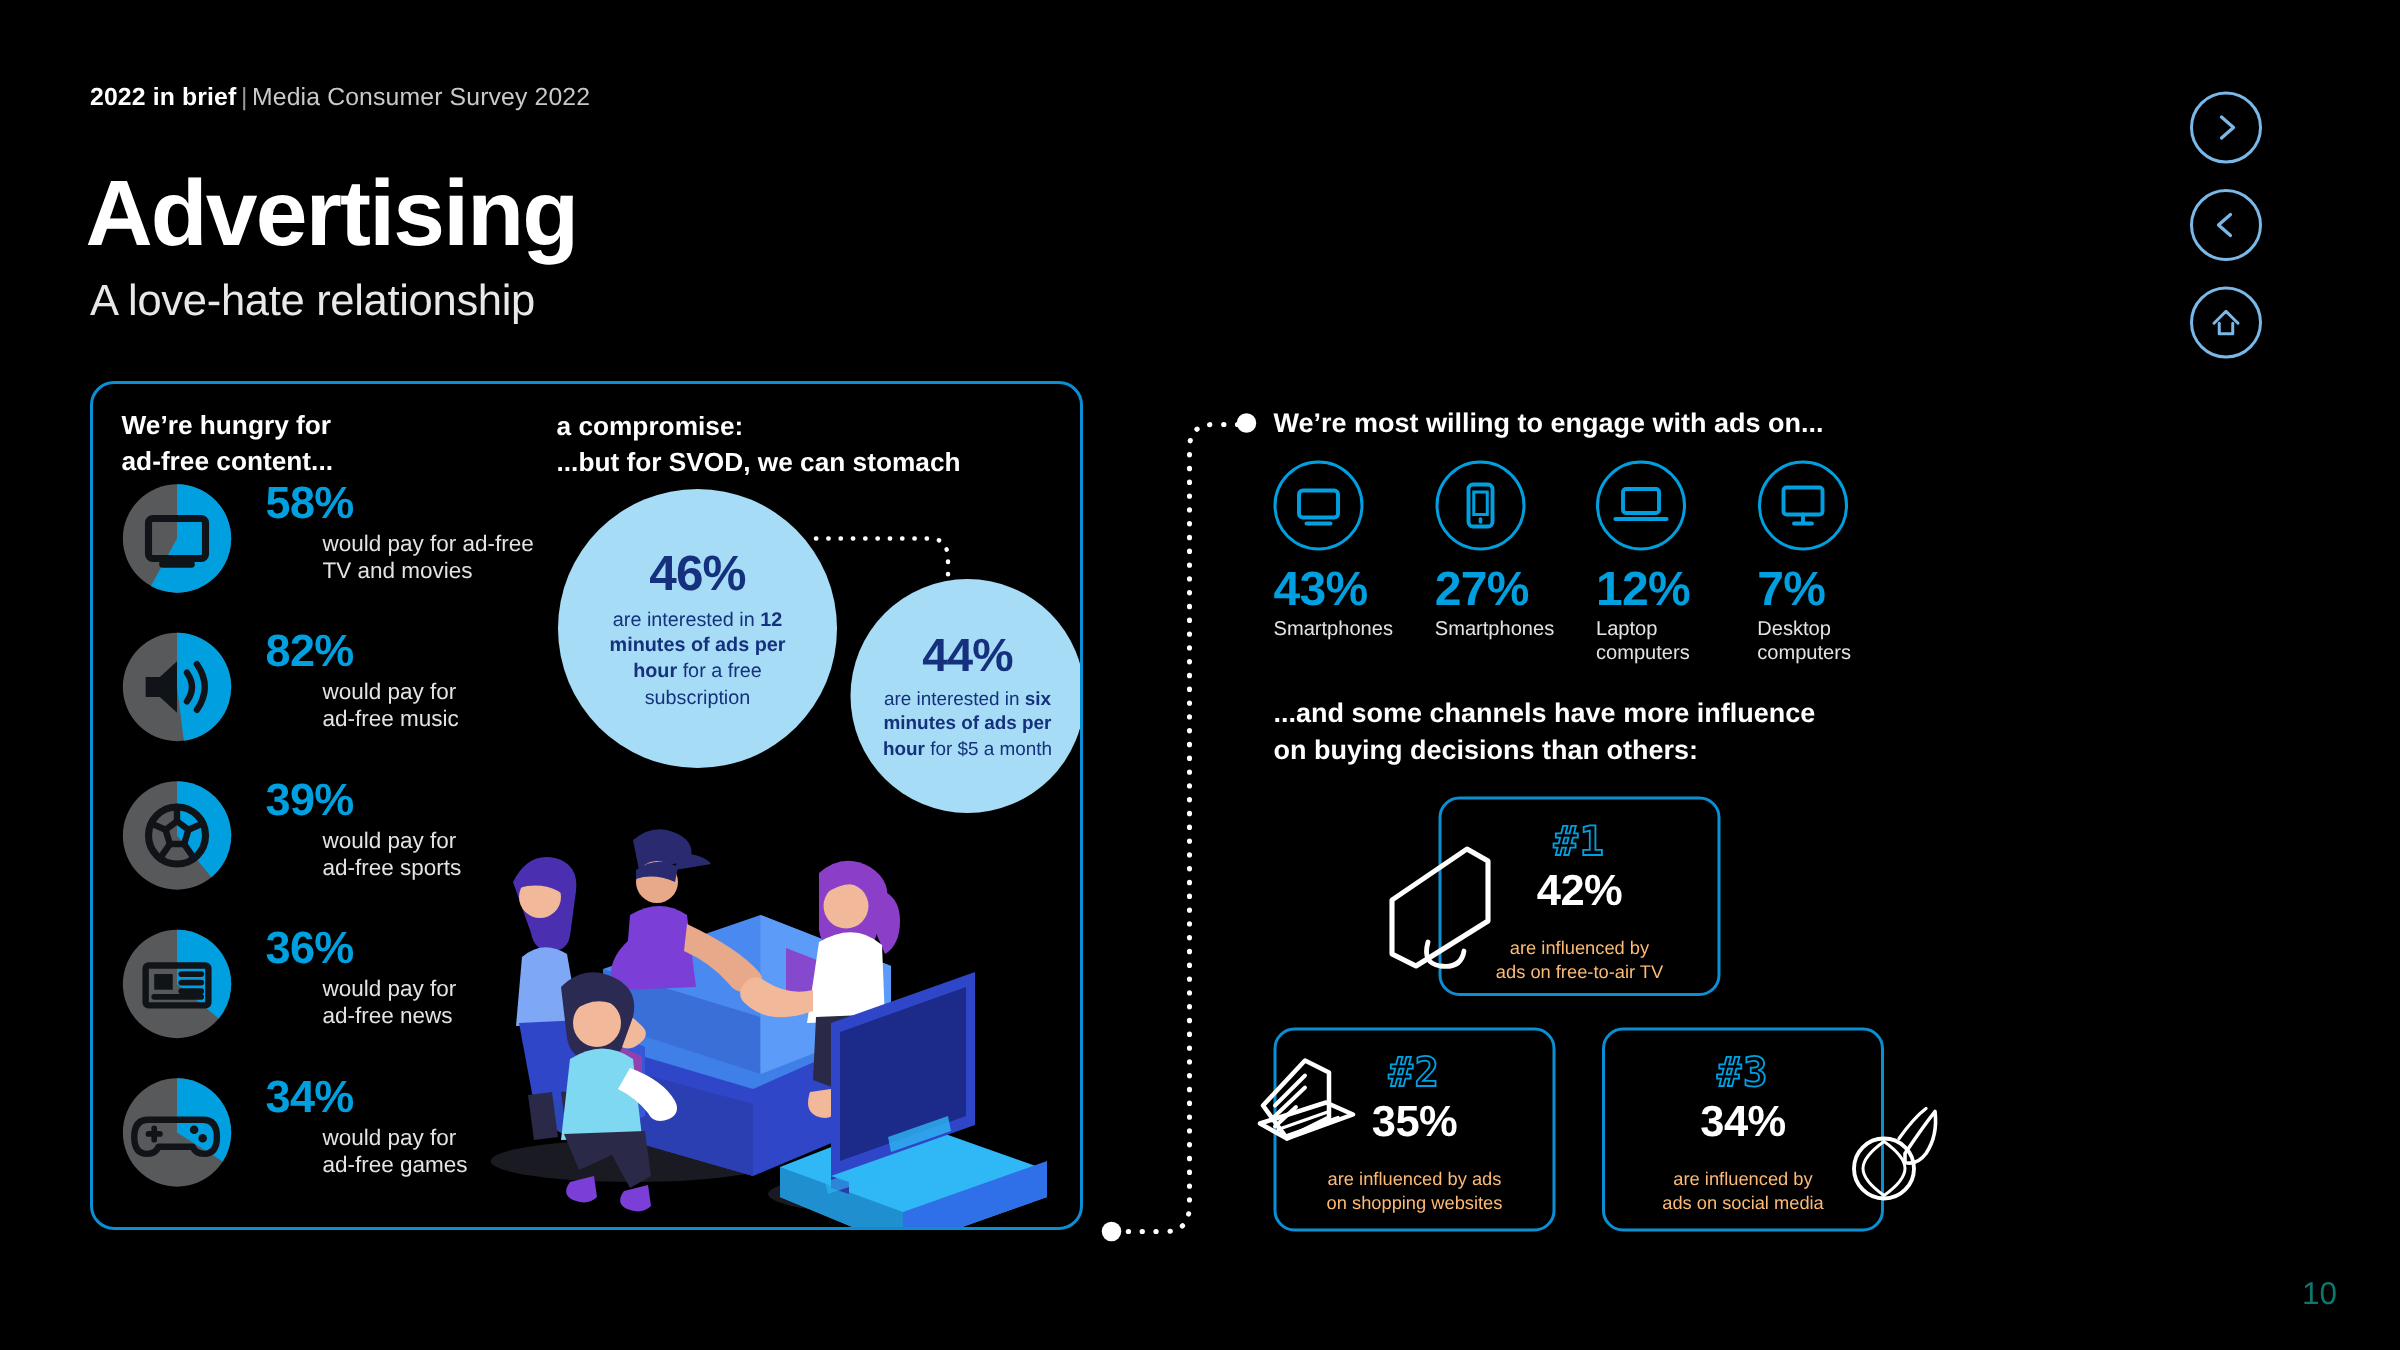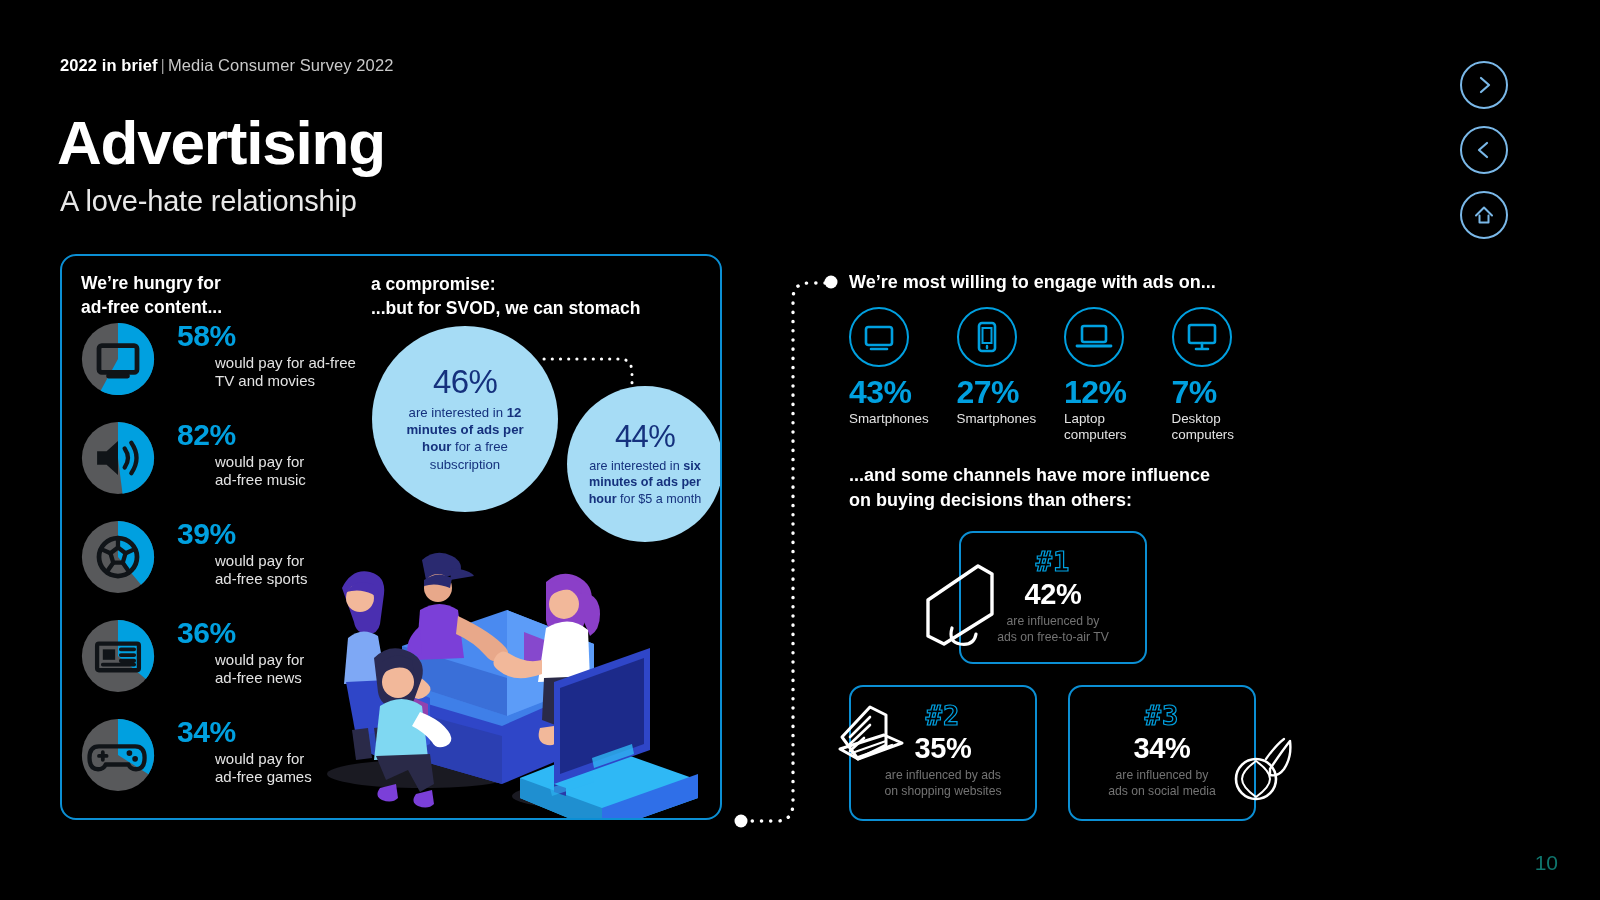--- a/index.html
+++ b/index.html
@@ -169,21 +169,21 @@
   }
   .bubble-b {
     left: 505px;
     top: 130px;
     width: 156px;
     height: 156px;
     padding: 0 14px;
   }
   .bubble-val {
     font-size: 33px;
-    font-weight: normal;
+    font-weight: bold;
     letter-spacing: -0.6px;
     line-height: 1.05;
     margin-bottom: 4px;
   }
   .bubble-b .bubble-val { font-size: 31px; }
   .bubble-cap {
     font-size: 13.2px;
     line-height: 1.31;
   }
   .bubble-b .bubble-cap { font-size: 12.6px; }
@@ -289,22 +289,22 @@
   .rank-val {
     font-size: 29px;
     font-weight: bold;
     letter-spacing: -0.4px;
     margin-top: 2px;
     line-height: 1.1;
   }
   .rank-cap {
     font-size: 12.2px;
     line-height: 1.3;
-    margin-top: 3px;
-    color: #737373;
+    margin-top: 14px;
+    color: #fdba74;
   }
   .rank-icon {
     position: absolute;
     pointer-events: none;
   }
   .icon-monitor { left: 922px; top: 558px; width: 78px; height: 90px; }
   .icon-laptop  { left: 824px; top: 697px; width: 82px; height: 85px; }
   .icon-social  { left: 1232px; top: 735px; width: 62px; height: 75px; }
 </style>
 </head>

